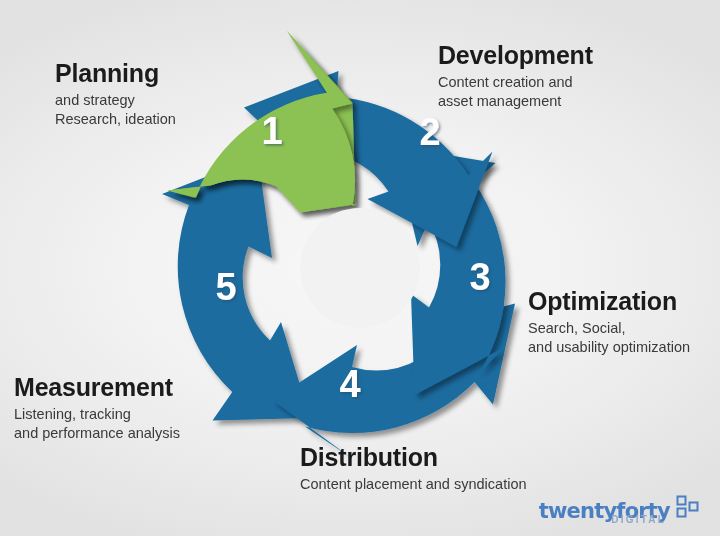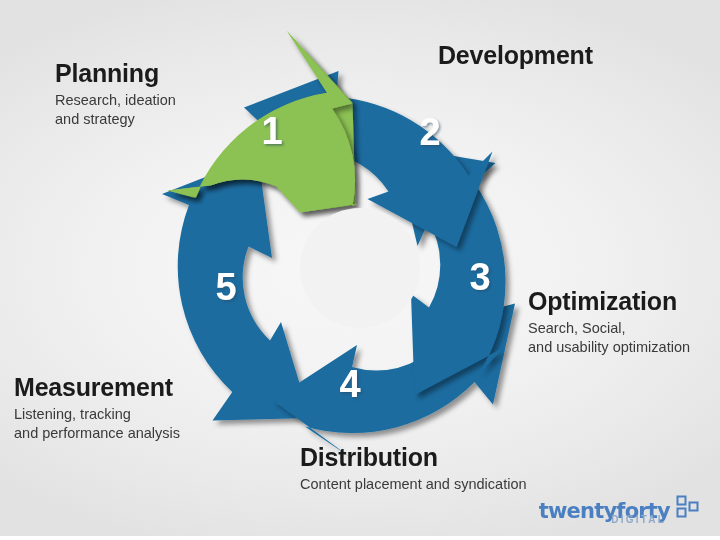--- a/index.html
+++ b/index.html
@@ -206,27 +206,31 @@
                Z" fill="#8cc152"></path>
       <text class="seg-num" x="272" y="144" text-anchor="middle" filter="url(#numShadow)">1</text>
     </g>
 
     <circle cx="360" cy="268" r="60" fill="#f2f2f2"></circle>
   </svg>
 
   <div class="label-block align-left" id="label-planning">
     <div class="label-title">Planning</div>
     <div class="label-desc">
+      <div>and strategy</div>
       <div>Research, ideation</div>
-      <div>and strategy</div>
     </div>
   </div>
 
   <div class="label-block align-right" id="label-development">
     <div class="label-title">Development</div>
+    <div class="label-desc">
+      <div>Content creation and</div>
+      <div>asset management</div>
+    </div>
   </div>
 
   <div class="label-block align-left" id="label-optimization">
     <div class="label-title">Optimization</div>
     <div class="label-desc">
       <div>Search, Social,</div>
       <div>and usability optimization</div>
     </div>
   </div>
 

